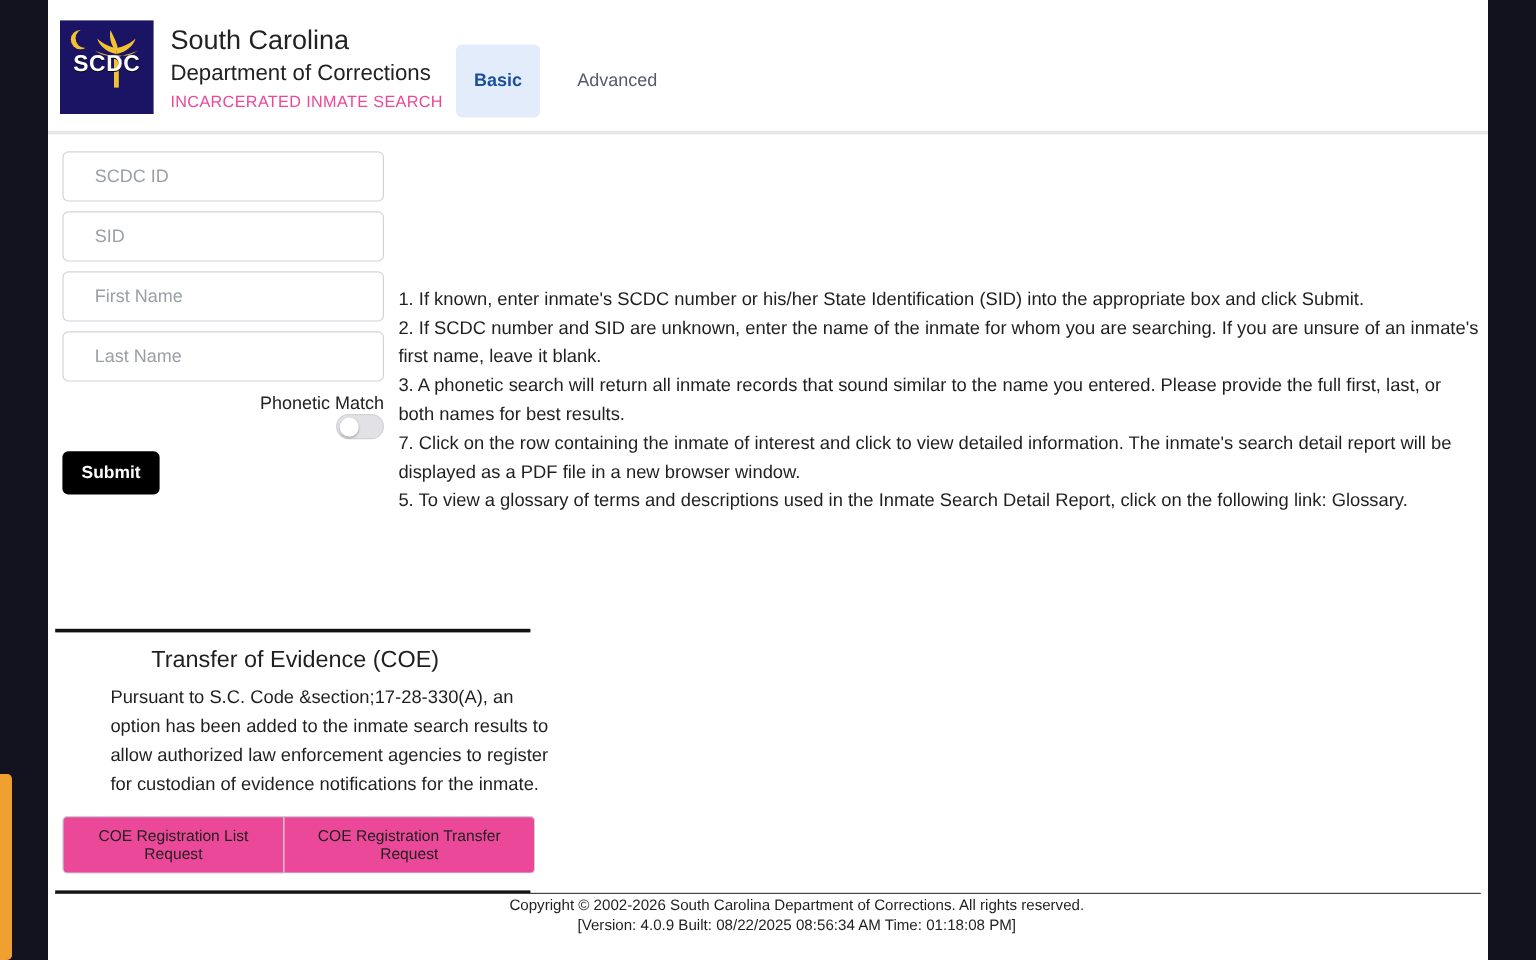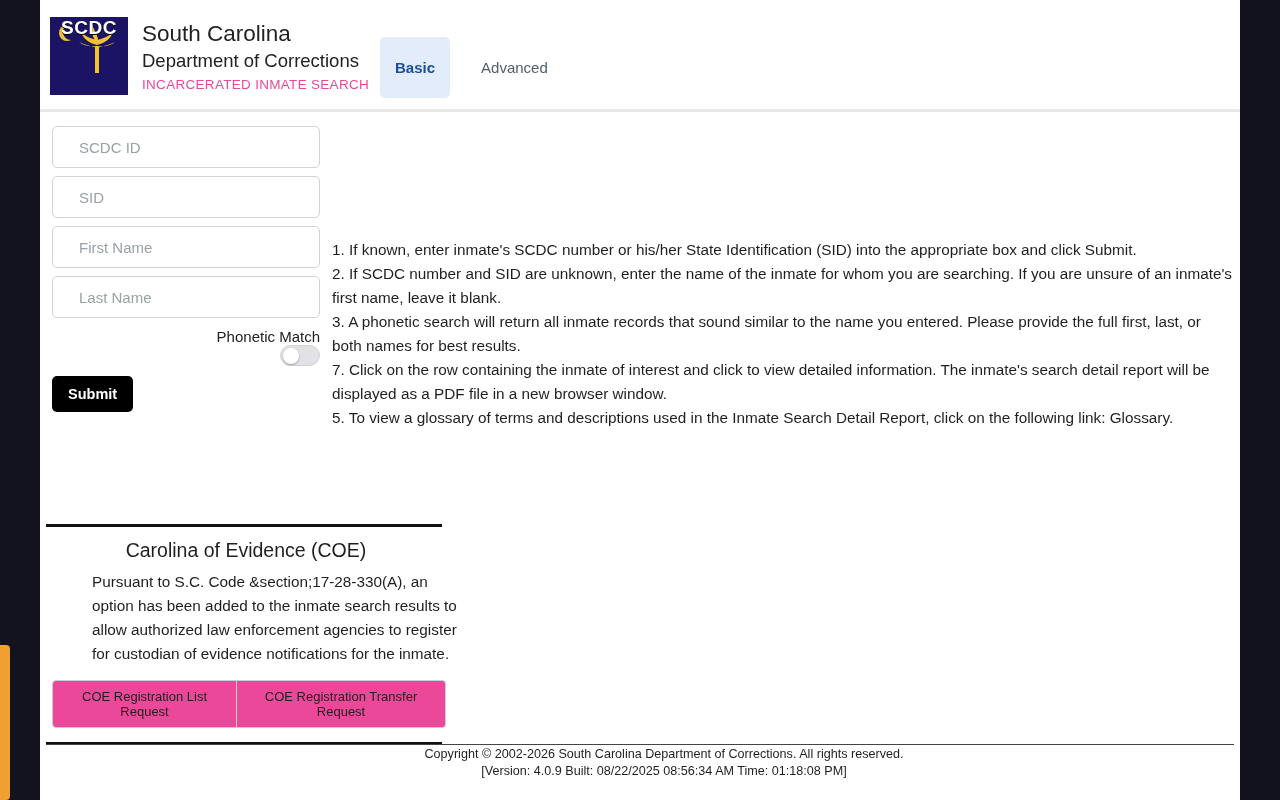--- a/index.html
+++ b/index.html
@@ -34,21 +34,21 @@
   .header {
     position: relative;
     height: 112px;
     border-bottom: 3px solid #e7e7e7;
   }
   .logo {
     position: absolute; left: 10px; top: 17px;
     width: 78px; height: 78px;
     background: #1b1464;
     display: flex; flex-direction: column;
-    align-items: center; justify-content: flex-start;
+    align-items: center; justify-content: center;
     overflow: hidden;
   }
   .logo svg { position: absolute; left: 0; top: 0; }
   .logo-text {
     position: relative;
     color: #ffffff;
     font-size: 19px;
     font-weight: bold;
     letter-spacing: 0.5px;
     margin-bottom: 4px;
@@ -266,21 +266,21 @@
       <div class="instructions">
         <div>1. If known, enter inmate's SCDC number or his/her State Identification (SID) into the appropriate box and click Submit.</div>
         <div>2. If SCDC number and SID are unknown, enter the name of the inmate for whom you are searching. If you are unsure of an inmate's first name, leave it blank.</div>
         <div>3. A phonetic search will return all inmate records that sound similar to the name you entered. Please provide the full first, last, or both names for best results.</div>
         <div>7. Click on the row containing the inmate of interest and click to view detailed information. The inmate's search detail report will be displayed as a PDF file in a new browser window.</div>
         <div>5. To view a glossary of terms and descriptions used in the Inmate Search Detail Report, click on the following link: Glossary.</div>
       </div>
 
       <div class="coe">
         <div class="hr-thick"></div>
-        <div class="coe-title">Carolina of Evidence (COE)</div>
+        <div class="coe-title">Transfer of Evidence (COE)</div>
         <div class="coe-text">Pursuant to S.C. Code &amp;section;17-28-330(A), an option has been added to the inmate search results to allow authorized law enforcement agencies to register for custodian of evidence notifications for the inmate.</div>
         <div class="coe-buttons">
           <button class="coe-btn">COE Registration List Request</button>
           <button class="coe-btn">COE Registration Transfer Request</button>
         </div>
         <div class="hr-thick-bottom"></div>
       </div>
 
       <div class="footer-rule"></div>
       <div class="footer">

